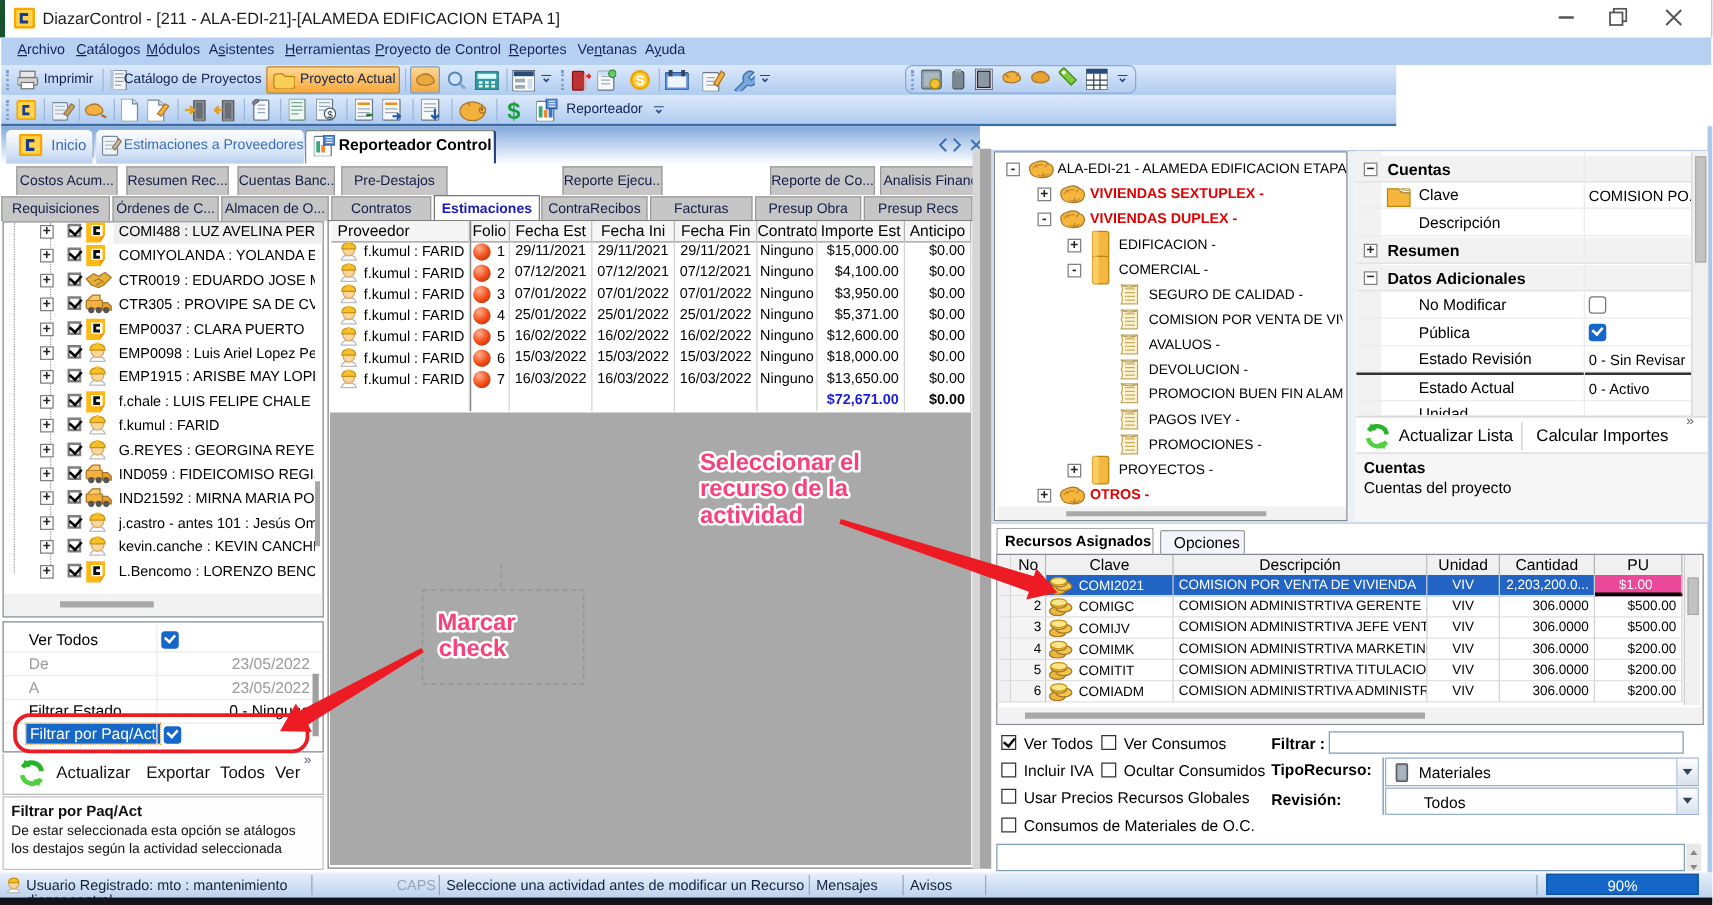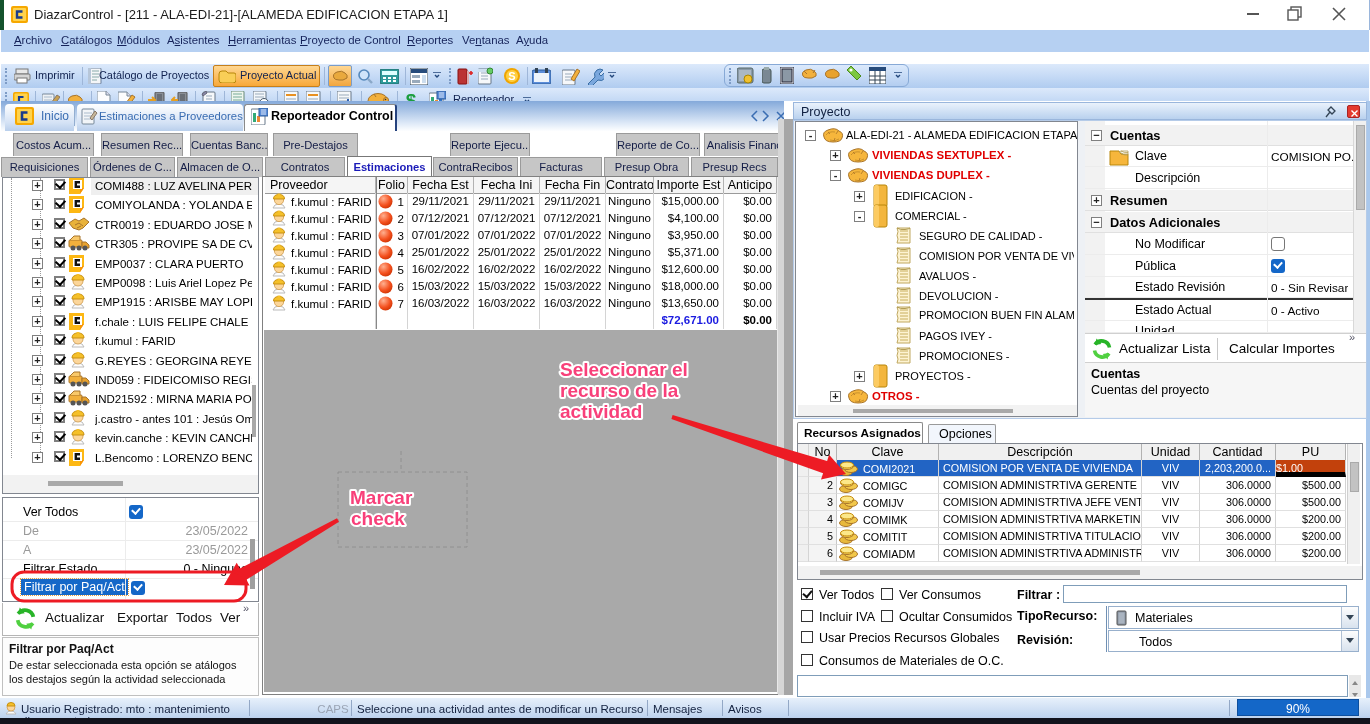--- a/index.html
+++ b/index.html
@@ -6,21 +6,21 @@
 #app{position:absolute;left:0;top:0;width:1370px;height:724px;overflow:hidden;}
 .abs{position:absolute;}
 
 #titlebar{left:0;top:0;width:1370px;height:30px;background:#fff;border-left:4px solid #14532d;border-right:1px solid #9ab6dc;}
 #titlebar .txt{position:absolute;left:30px;top:7px;font-size:13px;color:#1c1c1c;}
 .winbtn{position:absolute;top:9px;color:#444;font-size:13px;}
 
 #menubar{left:1px;top:30px;width:1368px;height:22px;background:#b6d0f2;}
 #menubar span{position:absolute;top:4px;font-size:11.4px;color:#16235a;white-space:nowrap;}
 
-.tbar{left:1px;width:1368px;height:24px;background:linear-gradient(#dcE9fb,#b0ccf0);margin-top:12px;}
+.tbar{left:1px;width:1116px;height:24px;background:linear-gradient(#dcE9fb,#b0ccf0);}
 .grip{position:absolute;width:3px;height:16px;top:4px;border-left:2px dotted #7e9cc6;}
 .tsep{position:absolute;width:1px;height:18px;top:3px;background:#9eb6d8;}
 .tlabel{position:absolute;font-size:11px;color:#10214f;white-space:nowrap;}
 
 #doctabs{left:1px;top:101px;width:784px;height:30px;background:linear-gradient(#84a9da,#dfeaf8 75%,#fdfeff);}
 
 .graytab{position:absolute;background:#c6c6c6;border:1px solid #9a9a9a;border-bottom:none;color:#131c46;font-size:11.2px;text-align:center;white-space:nowrap;overflow:hidden;}
 .whitebox{background:#fff;border:1px solid #828790;}
 .chk{position:absolute;width:11px;height:11px;background:#fff;border:2px solid #7f7f7f;}
 .chk:after{content:"";position:absolute;left:0px;top:-1px;width:7px;height:5px;border-left:2.2px solid #000;border-bottom:2.2px solid #000;transform:rotate(-48deg);}
@@ -812,29 +812,20 @@
   <div class="abs" style="left:1px;top:153px;width:513px;height:362px;background:#a9a9a9"></div>
   <div class="abs" style="left:514px;top:0px;width:5px;height:517px;background:#e8e8e8"></div>
 </div>
 
 <div id="rightbg" class="abs" style="left:784px;top:101px;width:586px;height:597px;background:#fff"></div>
 <div class="abs" style="left:1366px;top:101px;width:4px;height:597px;background:#aac8ec"></div>
 
 <div class="abs" style="left:784px;top:119px;width:9px;height:576px;background:#a6a6a6"></div>
 <div class="abs" style="left:778px;top:119px;width:6px;height:576px;background:#d6d6d6"></div>
 
-<div class="abs" style="left:793px;top:102px;width:574px;height:18px;background:linear-gradient(#eaf2fc,#b9d1ee);border:1px solid #9ab6dc">
-  <span class="abs" style="left:7px;top:2px;font-size:12.5px;color:#102040">Proyecto</span>
-  <svg class="abs" style="left:530px;top:3px" width="12" height="12">
-        <path d="M7 1 L11 5 L8 8 L4 4z M6 6 L2 11" stroke="#345" stroke-width="1.3" fill="none"></path>
-      </svg>
-  <div class="abs" style="left:553px;top:2px;width:13px;height:13px;background:#e43a2e;border:1px solid #a22;border-radius:2px"><svg width="13" height="13">
-          <path d="M3.5 3.5 l6 6 M9.5 3.5 l-6 6" stroke="#fff" stroke-width="1.4"></path>
-        </svg></div>
-</div>
 <div class="abs" style="left:793px;top:120px;width:574px;height:299px;background:#eef1f5;border:1px solid #b5cbe8"></div>
 
 <div class="abs whitebox" style="left:795px;top:121px;width:283px;height:296px;overflow:hidden">
     <div class="abs" style="top:3px;left:0;width:281px;height:20px">
         <span class="plusbox" style="left:9px;top:5px">-</span>
         <svg class="abs" style="left:26px;top:2px" width="26" height="18" viewBox="0 0 26 18">
           <path d="M2 10 q-2-5 4-7 q7-3 11 1 q5 2 3 7 q-1 4-9 4 q-8 0-9-5z" fill="#f6b63c" stroke="#a8742a"></path>
           <path d="M4 8 q3-4 9-3 M8 13 q5 2 9-1" stroke="#c9912c" fill="none"></path>
           <path d="M6 5 l2 2 M16 4 l-2 3 M12 14 l1-3" stroke="#a8742a" stroke-width="0.8"></path>
         </svg>
@@ -1041,21 +1032,21 @@
             <ellipse cx="7" cy="11" rx="6.5" ry="3.5" fill="#e8b93c" stroke="#a8742a"></ellipse>
             <ellipse cx="12" cy="8" rx="6.5" ry="3.5" fill="#f2c84a" stroke="#a8742a"></ellipse>
             <ellipse cx="8" cy="5" rx="6.5" ry="3.5" fill="#f8d860" stroke="#a8742a"></ellipse>
             <ellipse cx="8" cy="4" rx="6.5" ry="3" fill="#fce88a" stroke="#c89010"></ellipse>
           </svg>
           <span style="position:absolute;left:26px;top:1px">COMI2021</span>
         </div>
         <div class="rcell" style="left:141px;width:203px;border-bottom:1px solid #e0e0e0;padding-left:4px;background:#2264c4;color:#fff;">COMISION POR VENTA DE VIVIENDA</div>
         <div class="rcell" style="left:344px;width:58px;border-bottom:1px solid #e0e0e0;text-align:center;background:#2264c4;color:#fff;">VIV</div>
         <div class="rcell" style="left:402px;width:76px;border-bottom:1px solid #e0e0e0;text-align:right;padding-right:4px;background:#2264c4;color:#fff;">2,203,200.0...</div>
-        <div class="rcell" style="left:478px;width:70px;border-bottom:5px solid #000000;text-align:left;padding-right:4px;background:#c2410c;color:#fff;">$1.00</div>
+        <div class="rcell" style="left:478px;width:70px;border-bottom:3px solid #000000;text-align:center;padding-right:4px;background:#ec4899;color:#fff;">$1.00</div>
       </div>
     <div class="rrow" style="top:33px">
         <div class="rcell" style="left:0px;width:11px;background:#f0f0f0;border-bottom:1px solid #e0e0e0"></div>
         <div class="rcell" style="left:11px;width:28px;background:#f4f4f4;border-right:1px solid #c8c8c8;border-bottom:1px solid #e0e0e0;text-align:right;padding-right:3px">2</div>
         <div class="rcell" style="left:39px;width:102px;border-bottom:1px solid #e0e0e0;">
           <svg class="abs" style="left:2px;top:1px" width="20" height="15">
             <ellipse cx="7" cy="11" rx="6.5" ry="3.5" fill="#e8b93c" stroke="#a8742a"></ellipse>
             <ellipse cx="12" cy="8" rx="6.5" ry="3.5" fill="#f2c84a" stroke="#a8742a"></ellipse>
             <ellipse cx="8" cy="5" rx="6.5" ry="3.5" fill="#f8d860" stroke="#a8742a"></ellipse>
             <ellipse cx="8" cy="4" rx="6.5" ry="3" fill="#fce88a" stroke="#c89010"></ellipse>

